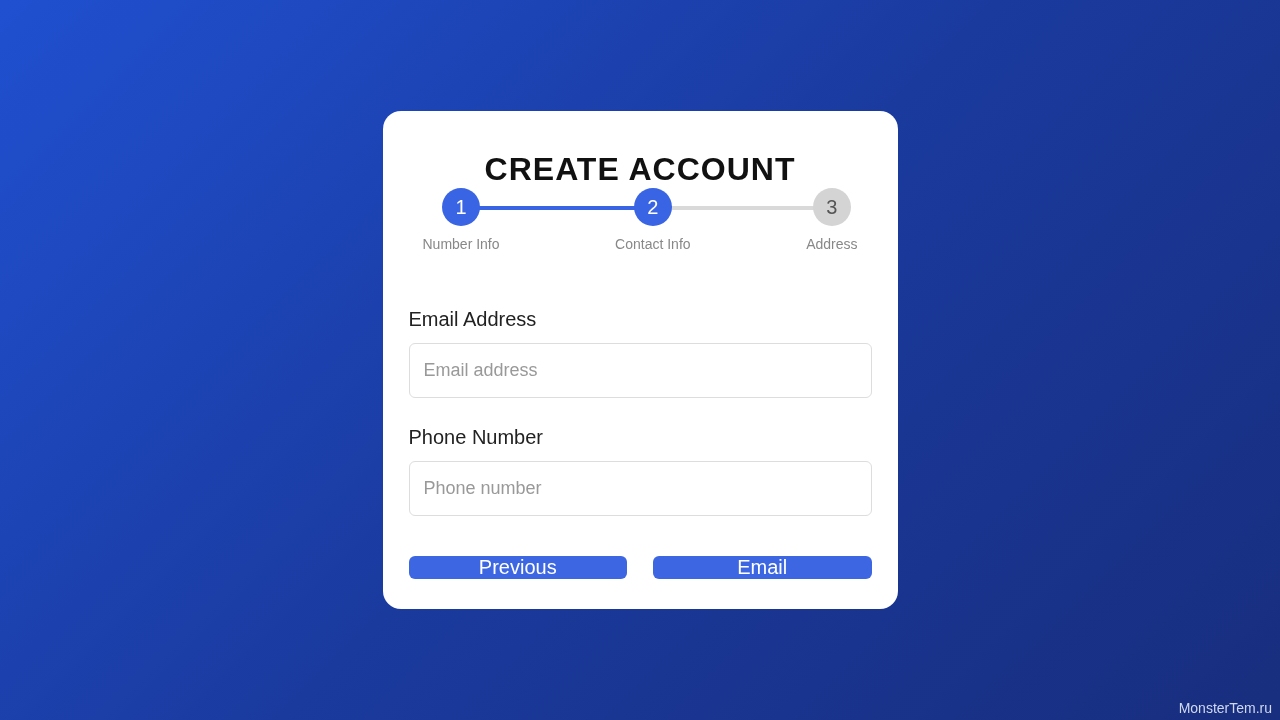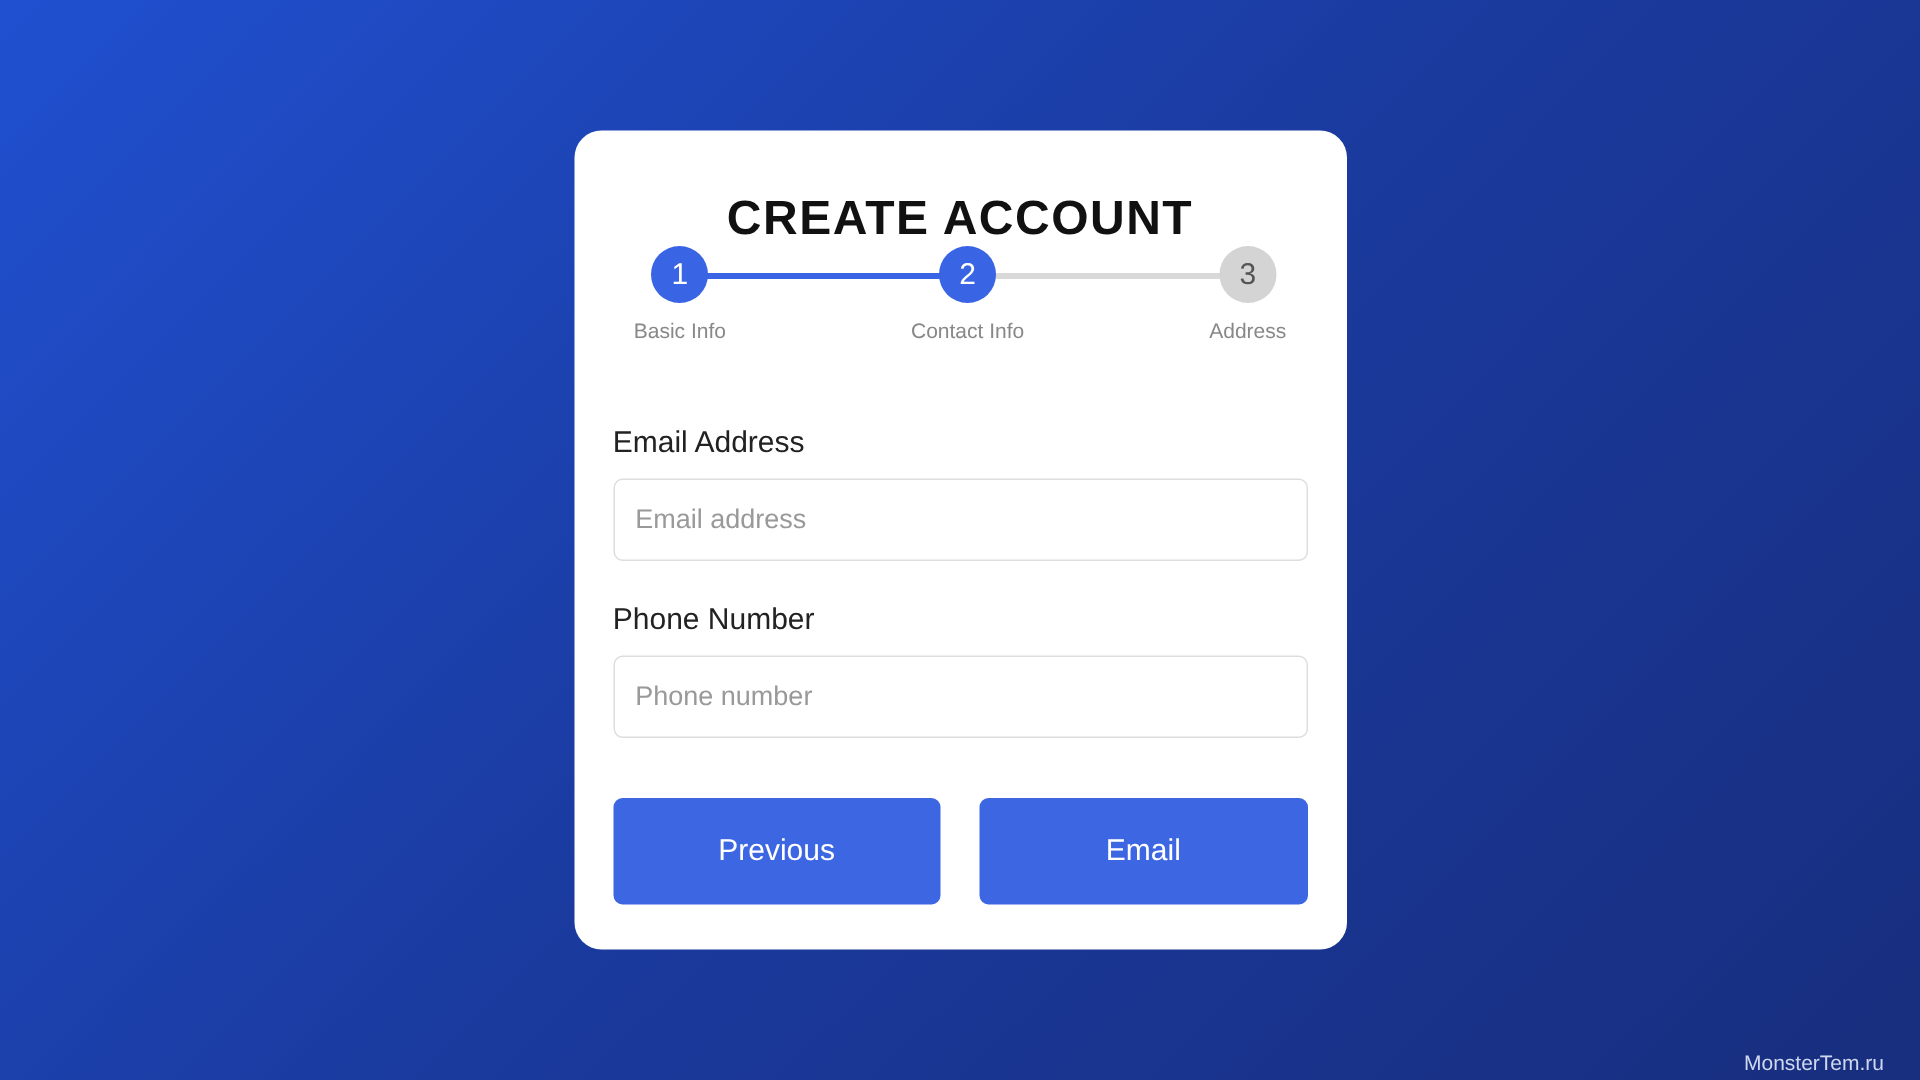--- a/index.html
+++ b/index.html
@@ -124,50 +124,50 @@
     }
     
     .button-row {
       display: flex;
       gap: 26px;
       margin-top: 40px;
     }
     
     .btn {
       flex: 1;
-      padding: 24px 0;
+      padding: 0 0;
       font-size: 20px;
       border: none;
       border-radius: 6px;
       background: #3d66e2;
       color: #fff;
       cursor: pointer;
     }
     
     .watermark {
       position: absolute;
       bottom: 4px;
-      right: 24px;
+      right: 8px;
       color: #d0d8f0;
       font-size: 14px;
     }
   </style>
 </head>
 <body>
 
 <div class="card">
   <h1 class="card-title">CREATE ACCOUNT</h1>
 
   <div class="stepper">
     <div class="stepper-line line-active"></div>
     <div class="stepper-line line-inactive"></div>
 
     <div class="step">
       <div class="step-circle active">1</div>
-      <div class="step-label">Basic Info</div>
+      <div class="step-label">Number Info</div>
     </div>
 
     <div class="step">
       <div class="step-circle active">2</div>
       <div class="step-label">Contact Info</div>
     </div>
 
     <div class="step">
       <div class="step-circle inactive">3</div>
       <div class="step-label">Address</div>

